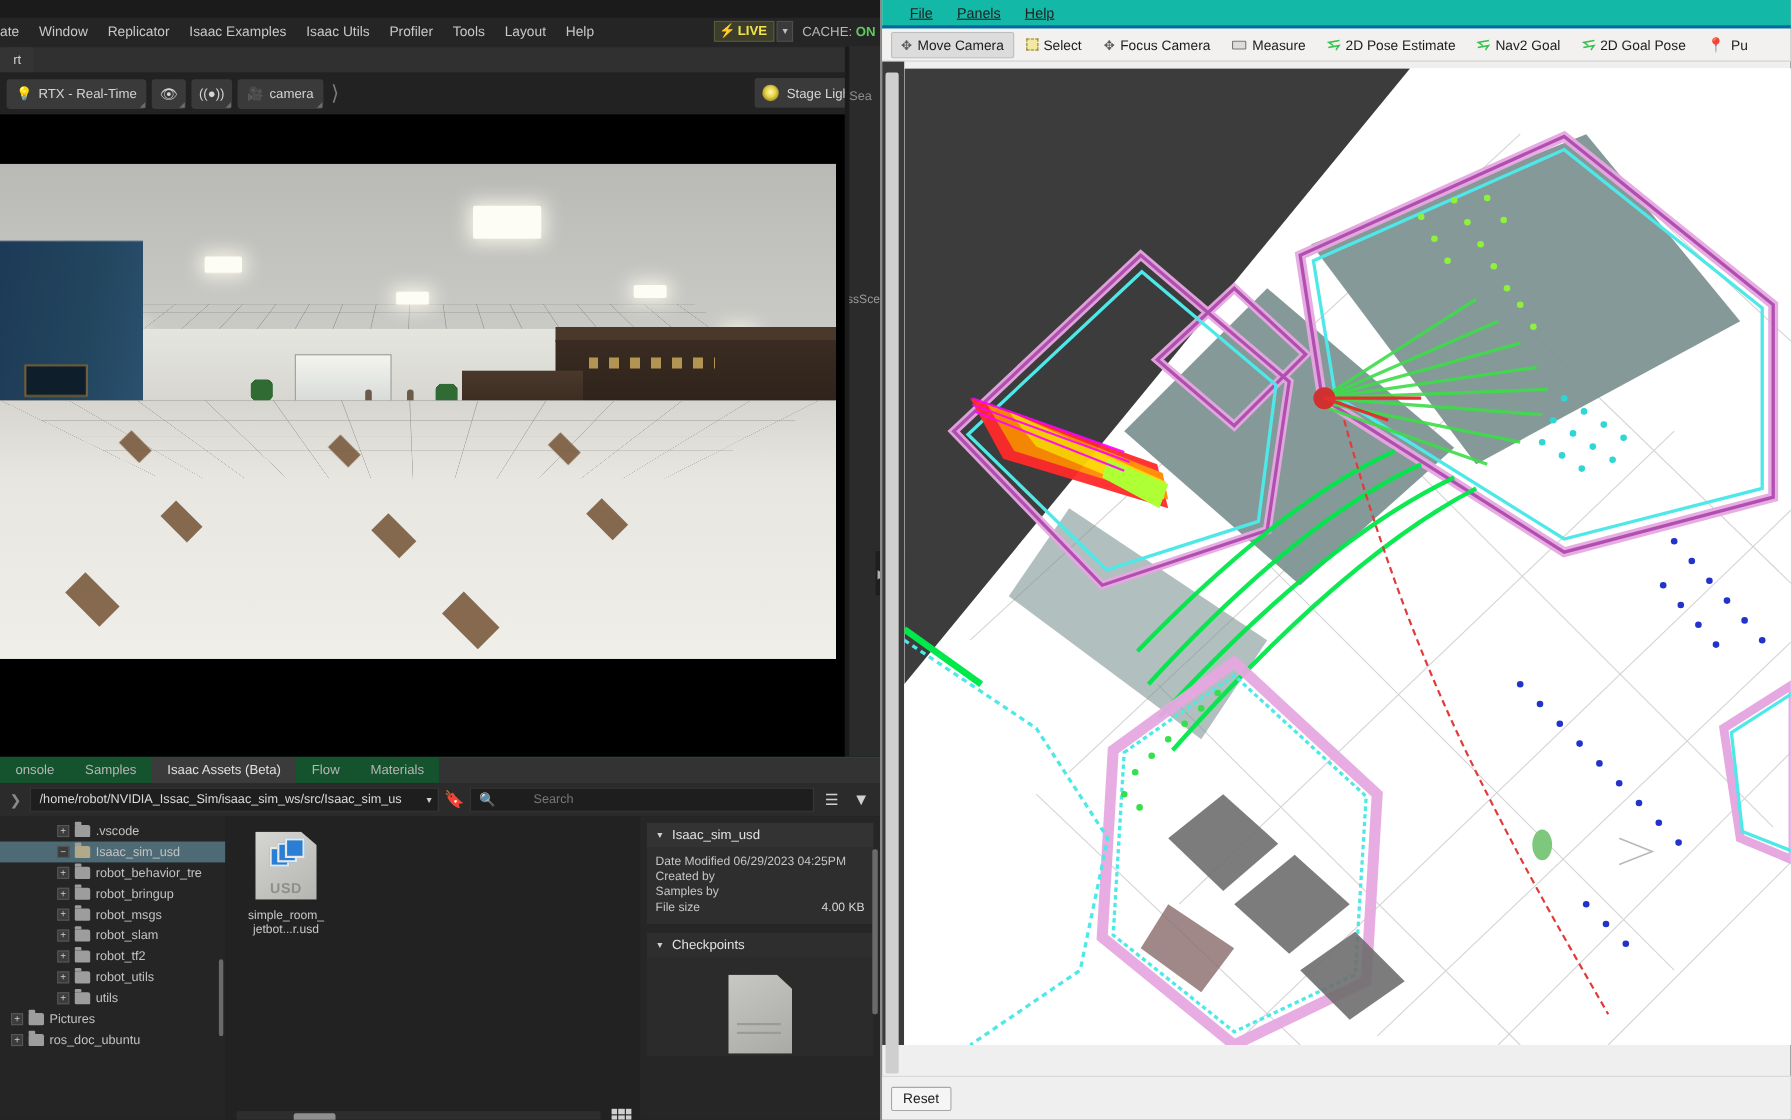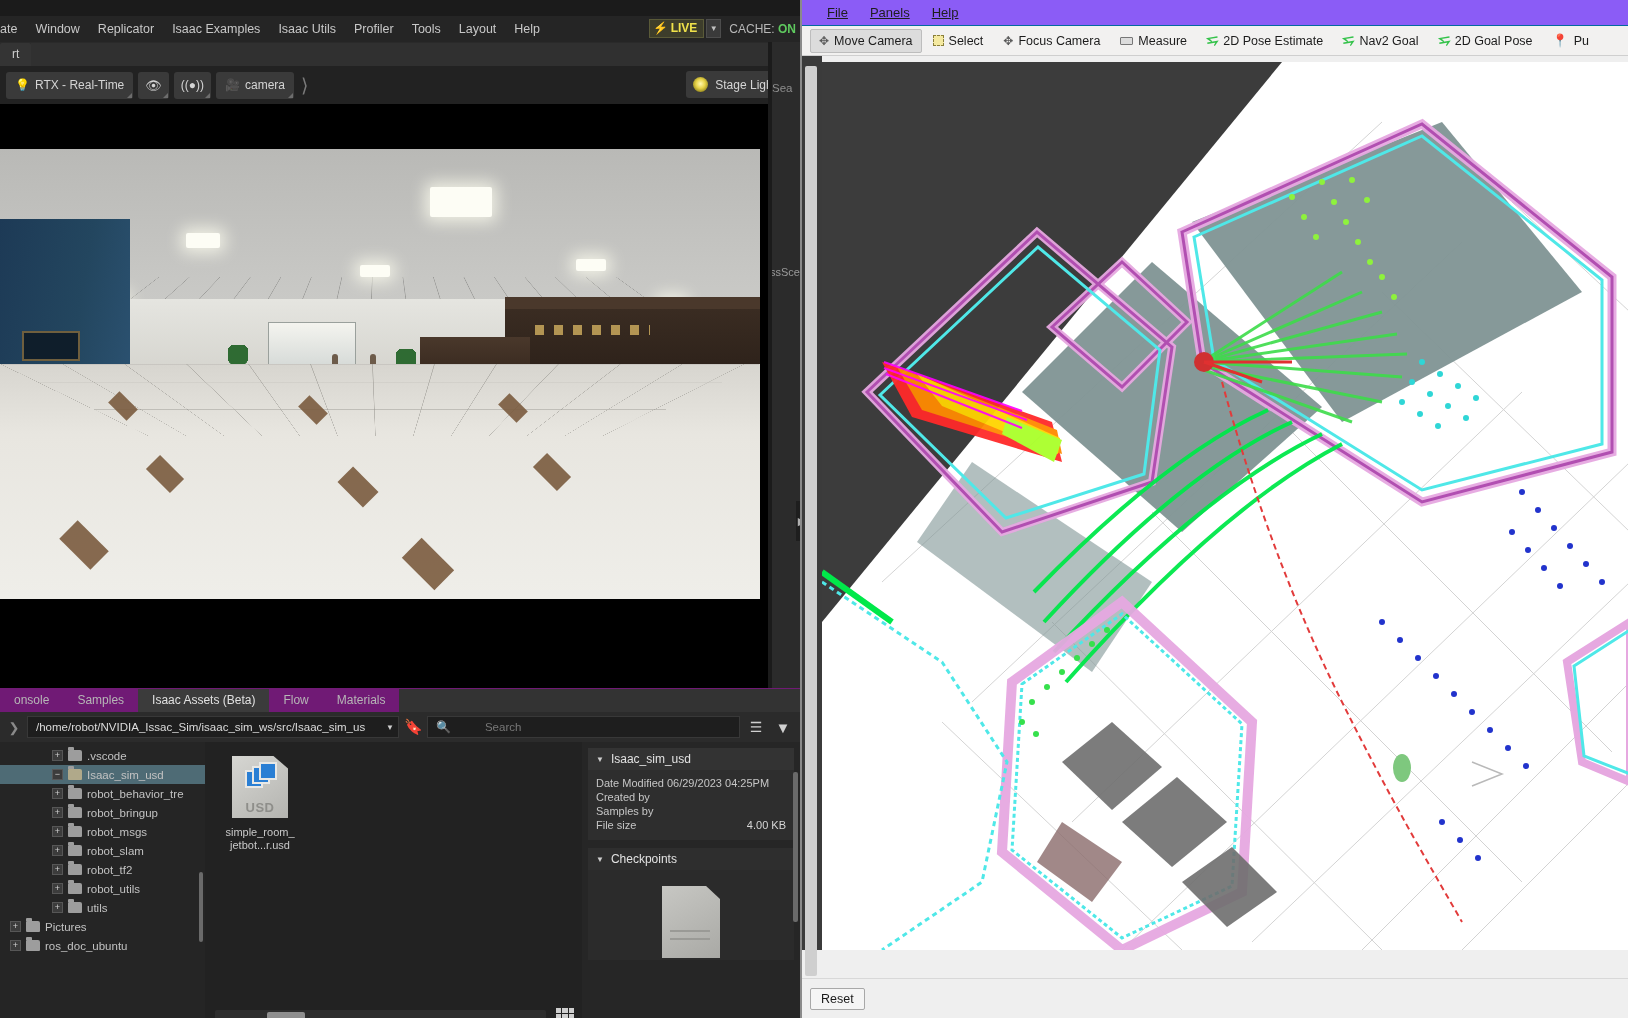--- a/index.html
+++ b/index.html
@@ -127,21 +127,21 @@
      background: repeating-linear-gradient(to right,#c9a85c 0 9px, transparent 9px 19px); opacity:.85;}
   .desk-right { position:absolute; left:420px; top:188px; width:110px; height:46px; background: linear-gradient(#4a382b,#32251c);}
   .glass-door { position:absolute; left:268px; top:173px; width:88px; height:55px; background: linear-gradient(#f4f4ef,#cfd4d2); border:1px solid #9aa09c;}
   .plant { position:absolute; width:20px; height:28px; background: radial-gradient(circle at 50% 35%, #2f6b33 0 55%, transparent 56%); }
   .person { position:absolute; width:6px; height:20px; background:#6d5b4a; border-radius:3px 3px 0 0;}
 
   .isaac-bottom {
     position: absolute; left: 0; top: 672px; width: 800px; height: 346px;
     background: #262626;
   }
-  .bp-tabs { height: 24px; background: #701a75; display: flex; align-items: flex-end; }
+  .bp-tabs { height: 24px; background: #14532d; display: flex; align-items: flex-end; }
   .bp-tab { color: #b6b6b6; font-size: 12px; padding: 3px 14px 4px 14px; height: 23px; line-height:16px; }
   .bp-tab.active { background: #3b3b3b; color: #e0e0e0; }
   .bp-rest { flex:1; height: 23px; background: #333; }
 
   .path-row { height: 30px; background: #2b2b2b; display:flex; align-items:center; padding: 0 6px; gap: 5px; }
   .path-arrow { color:#8a8a8a; font-size: 13px; width: 16px; text-align:center;}
   .path-box {
     background:#1e1e1e; border:1px solid #383838; height:22px; flex: 0 0 372px;
     display:flex; align-items:center; padding: 0 4px 0 8px; gap: 4px;
   }
@@ -243,21 +243,21 @@
     position:absolute; left:796px; top:485px; width:12px; height:40px;
     display:flex; align-items:center; justify-content:center;
     color:#b0b0b0; font-size:11px; background:#1e1e1e;
   }
 
   
   #rviz {
     position:absolute; left: 800px; top: 0; width: 828px; height: 1018px;
     background: #efefef; border-left: 2px solid #8a8a8a;
   }
-  .rv-menubar { height: 26px; background:#8b5cf6; display:flex; align-items:center; padding-left: 14px; gap:0; border-bottom:1px solid #0369a1;}
+  .rv-menubar { height: 26px; background:#14b8a6; display:flex; align-items:center; padding-left: 14px; gap:0; border-bottom:3px solid #0369a1;}
   .rv-mi { color:#1e1e1e; font-size:13px; padding: 0 11px; line-height:26px; }
   .rv-mi u { text-decoration: underline; }
   .rv-toolbar { height: 30px; background:#f2f1f0; display:flex; align-items:center; padding-left:8px; gap:2px; border-bottom:1px solid #cfcfcf; overflow:hidden;}
   .rv-tool {
     display:flex; align-items:center; gap:5px; height:24px; padding: 0 8px;
     color:#1c1c1c; font-size:12.5px; white-space:nowrap; border:1px solid transparent; border-radius:2px;
   }
   .rv-tool.active { background:#dcdcdc; border-color:#bdbdbd; }
   .ic-move { color:#5a5a5a; font-size:12px; }
   .ic-select { width:11px; height:11px; background:#f4e9a0; border:1px dashed #8a7f3a; }

